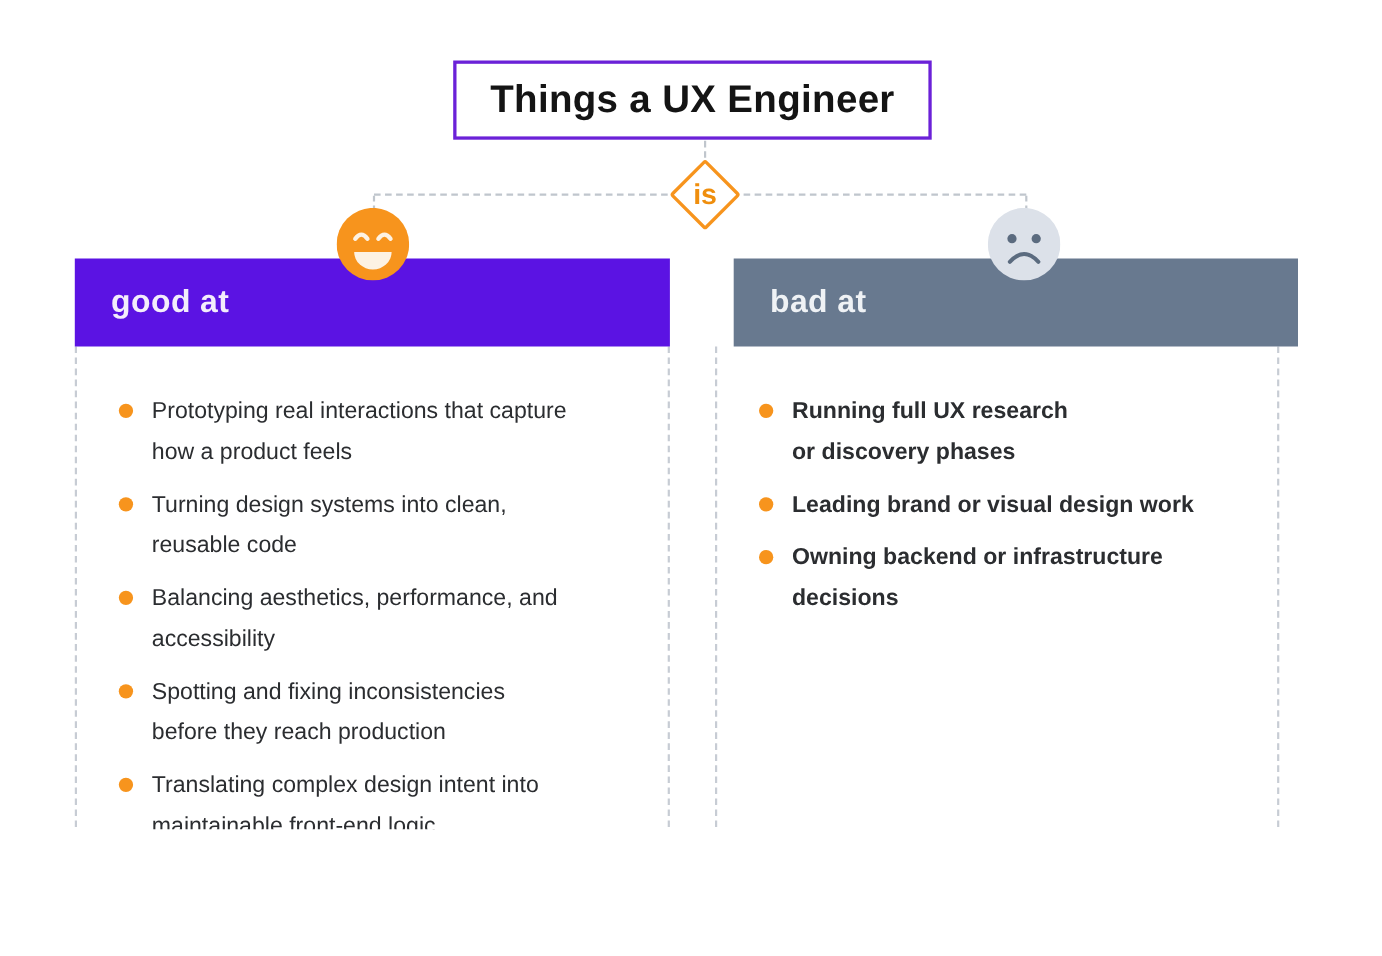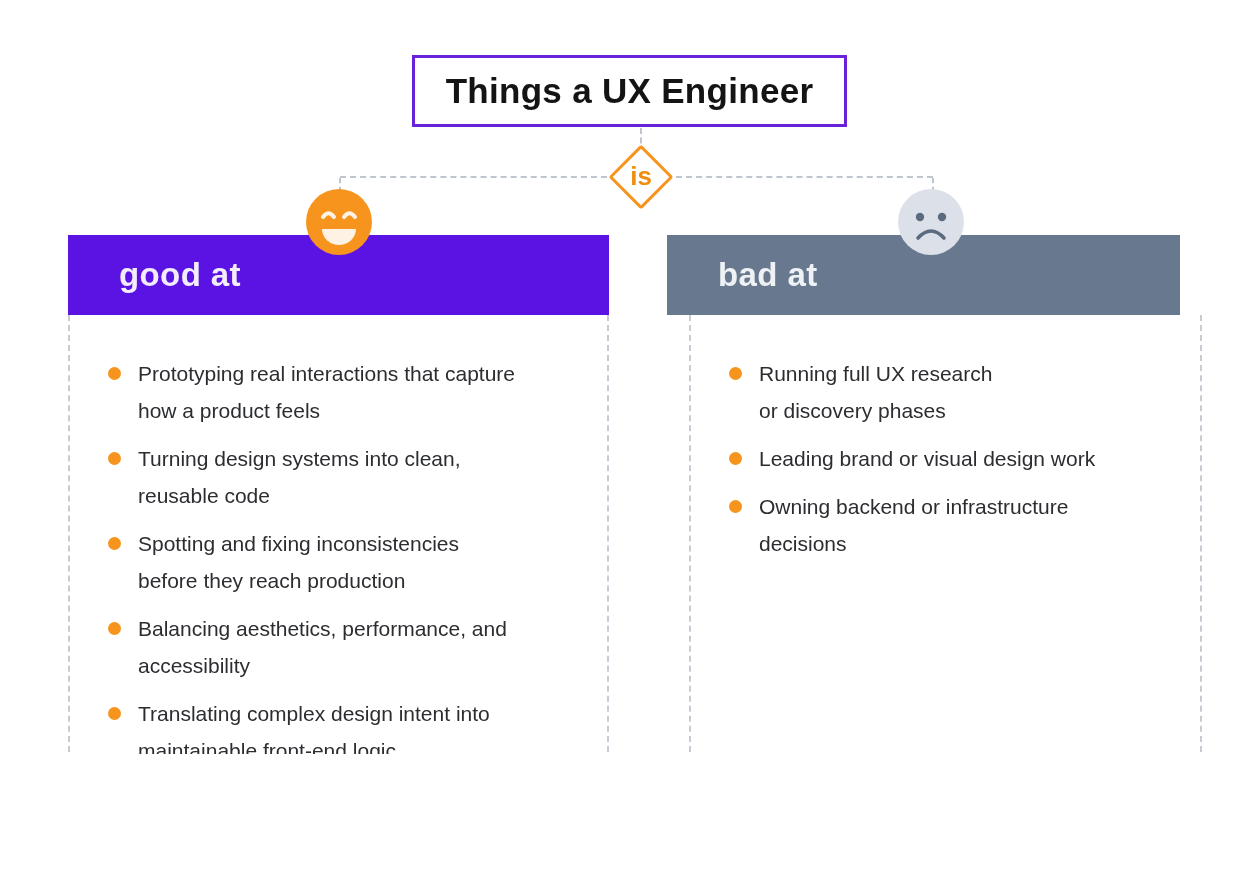--- a/index.html
+++ b/index.html
@@ -35,33 +35,33 @@
   }
 
   
   .face { position:absolute; width:66px; height:66px; z-index:3; }
   .face.happy { left:306px; top:189px; }
   .face.sad   { left:898px; top:189px; }
 
   
   .banner {
     position:absolute; top:235px; height:80px; z-index:2;
-    display:flex; align-items:center; padding-left:51px; box-sizing:border-box;
-    font-size:33px; font-weight:600; letter-spacing:.4px;
+    display:flex; align-items:center; padding-left:33px; box-sizing:border-box;
+    font-size:29px; font-weight:600; letter-spacing:.4px;
   }
   .banner.good { left:68px;  width:541px; background:#5B13E3; color:#F3EDFB; }
   .banner.bad  { left:667px; width:513px; background:#68798F; color:#EFF2F5; }
 
   
   .panel {
     position:absolute; top:315px; height:487px; box-sizing:border-box;
     background:#ffffff; border:2px dashed #C7CCD4; border-top:none;
   }
   .panel.good { left:68px;  width:541px; }
-  .panel.bad  { left:689px; width:513px; }
+  .panel.bad  { left:650px; width:513px;font-weight:bold; }
 
   .items { list-style:none; margin:0; padding:40px 16px 0 38px; }
   .item  { display:flex; gap:17px; margin-bottom:11px; }
   .dot   { flex:0 0 13px; width:13px; height:13px; border-radius:50%; background:#F7941D; margin-top:12px; }
   .item-text { font-size:21px; line-height:37px; color:#2B2D30; white-space:pre-line; }
 </style>
 </head>
 <body>
 
 <div id="canvas">
@@ -102,27 +102,27 @@
         <span class="item-text">Prototyping real interactions that capture
 how a product feels</span>
       </li>
       <li class="item">
         <span class="dot"></span>
         <span class="item-text">Turning design systems into clean,
 reusable code</span>
       </li>
       <li class="item">
         <span class="dot"></span>
-        <span class="item-text">Spotting and fixing inconsistencies
-before they reach production</span>
+        <span class="item-text">Balancing aesthetics, performance, and
+accessibility</span>
       </li>
       <li class="item">
         <span class="dot"></span>
-        <span class="item-text">Balancing aesthetics, performance, and
-accessibility</span>
+        <span class="item-text">Spotting and fixing inconsistencies
+before they reach production</span>
       </li>
       <li class="item">
         <span class="dot"></span>
         <span class="item-text">Translating complex design intent into
 maintainable front-end logic</span>
       </li>
     </ul>
   </div>
 
   <div class="banner bad">bad at</div>

